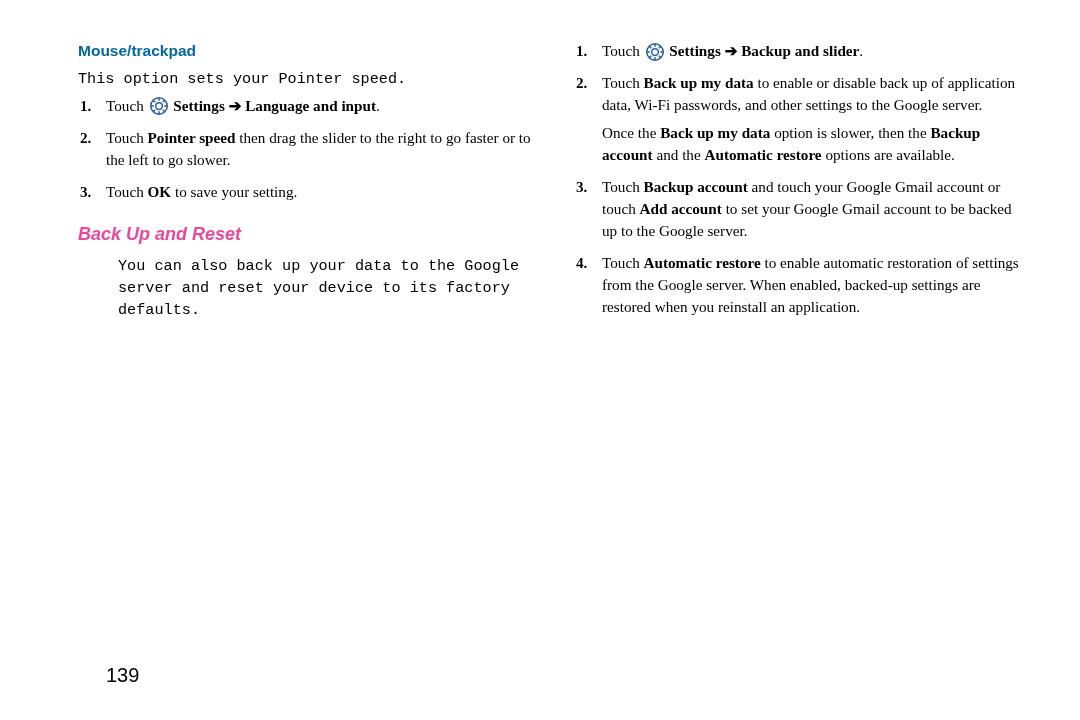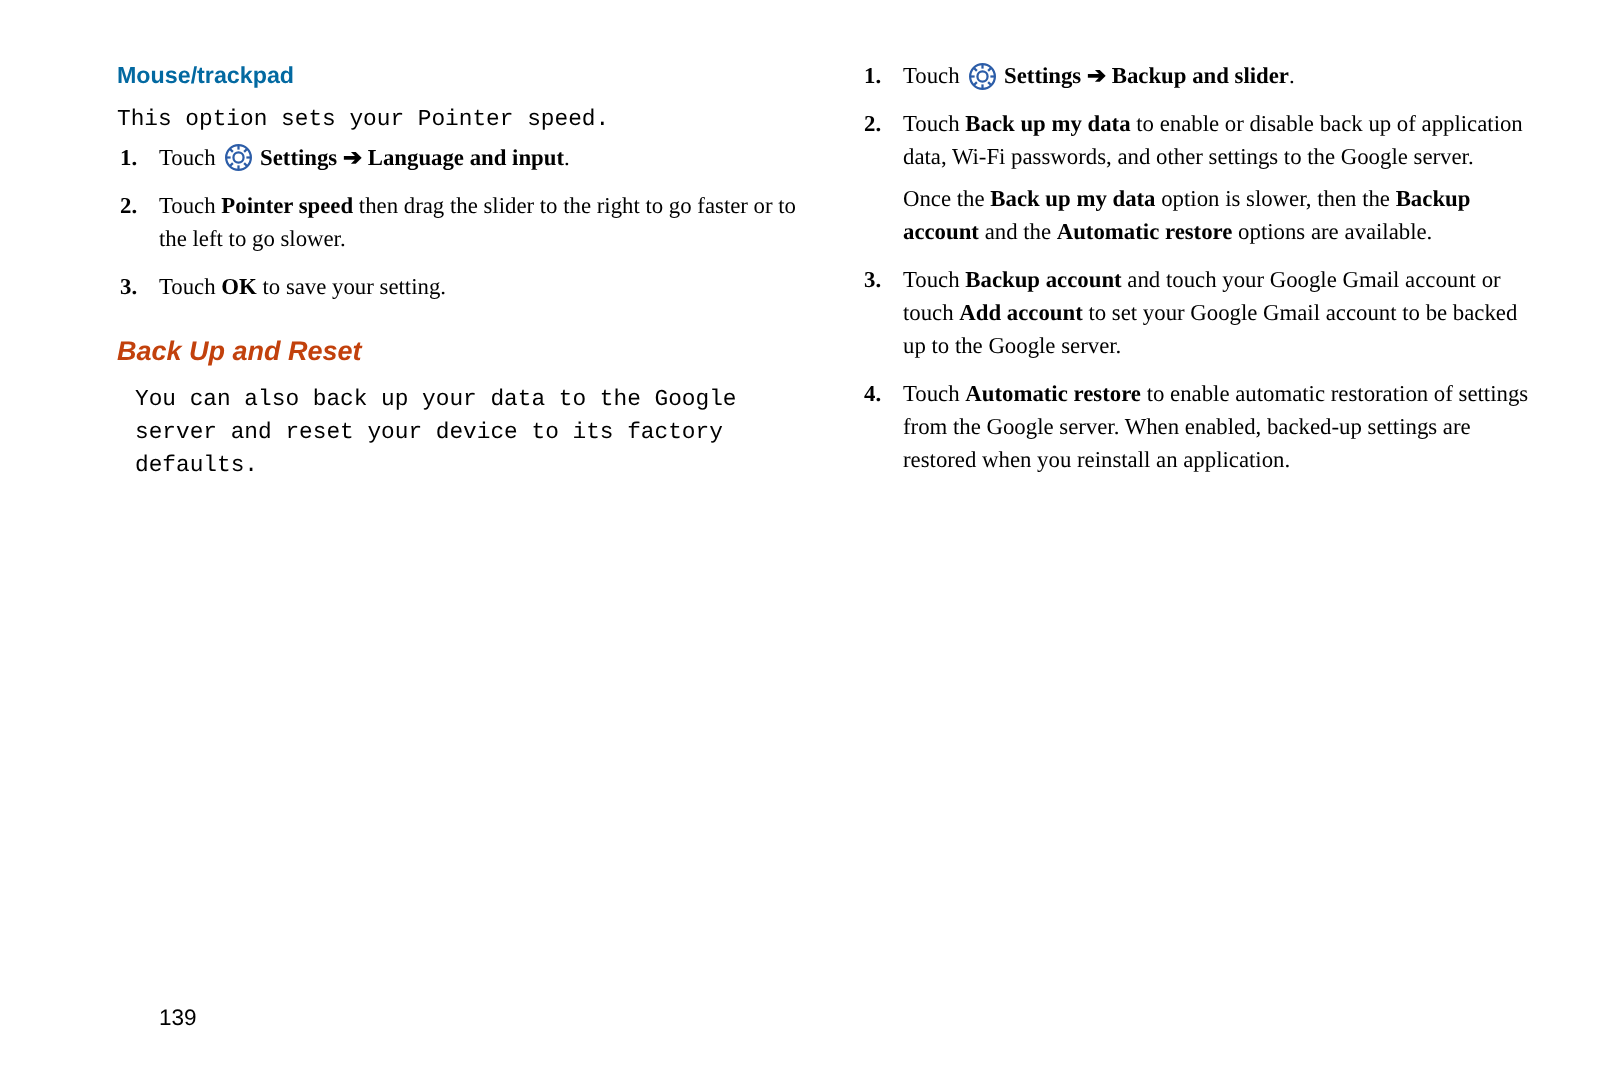--- a/index.html
+++ b/index.html
@@ -22,21 +22,21 @@
       flex: 1 1 0;
       min-width: 0;
     }
     .h-blue {
       color: #0369a1;
       font-weight: 700;
       font-size: 15.5px;
       margin-bottom: 6px;
     }
     .h-blue-italic {
-      color: #c2410c;
+      color: #ec4899;
       font-weight: 700;
       font-style: italic;
       font-size: 18px;
       margin-top: 18px;
       margin-bottom: 6px;
     }
     p { margin-bottom: 4px; font-family: Liberation Mono, monospace; }
     ol {
       list-style: none;
       counter-reset: step;
@@ -60,27 +60,27 @@
     .gear {
       display: inline-flex;
       vertical-align: middle;
       width: 18px;
       height: 18px;
       position: relative;
       top: -1px;
       margin: 0 2px;
     }
     .gear svg { width: 18px; height: 18px; }
-    .indent { margin-left: 12px; margin-top: 8px; margin-bottom: 10px; }
+    .indent { margin-left: 40px; margin-top: 8px; margin-bottom: 10px; }
     .sub { margin-top: 6px; }
     .pgnum {
       position: absolute;
       left: 106px;
       bottom: 30px;
-      font-size: 15px;
+      font-size: 20px;
     }
   </style>
 </head>
 <body>
 
 <div class="page">
   <div class="col">
     <div class="h-blue">Mouse/trackpad</div>
     <p>This option sets your Pointer speed.</p>
     <ol>

